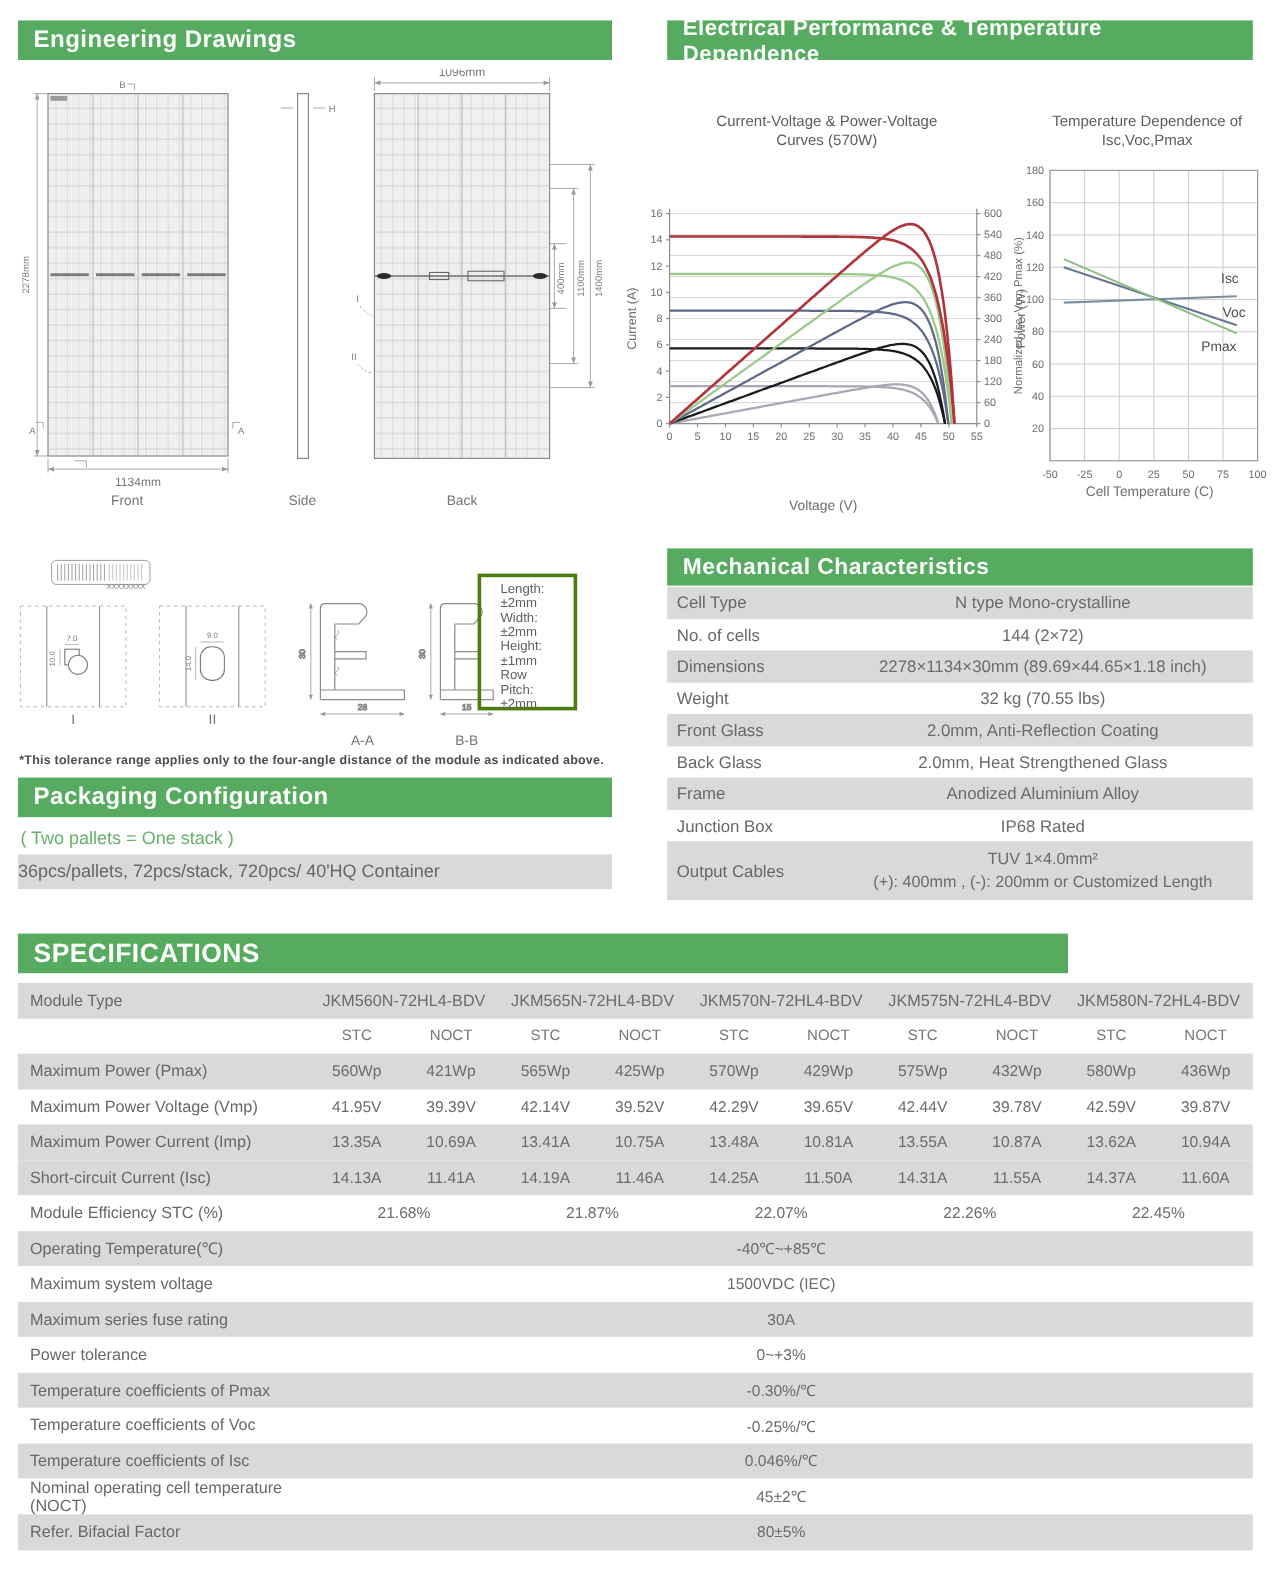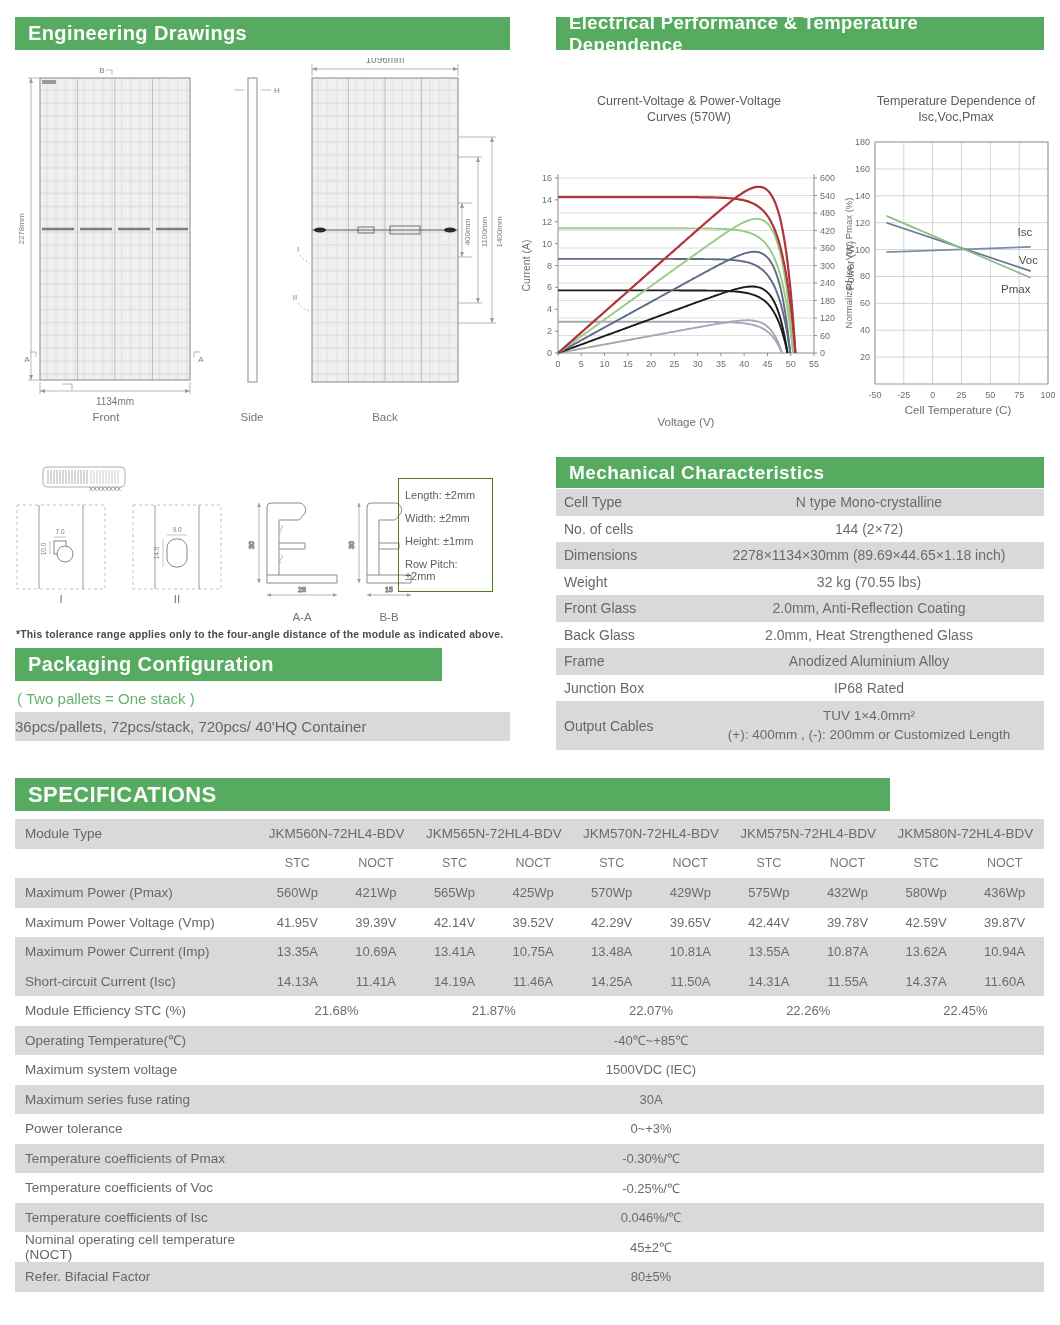--- a/index.html
+++ b/index.html
@@ -19,23 +19,23 @@
   
   #mech-table{position:absolute;left:556px;top:489px;width:488px;}
   .mrow{display:grid;grid-template-columns:138px 1fr;align-items:center;min-height:26.5px;}
   .mrow.g{background:var(--gray);}
   .mrow .ml{padding-left:8px;font-size:14px;color:var(--lbl);}
   .mrow .mv{text-align:center;font-size:14px;color:var(--txt);}
   .mrow.tall{min-height:49px;}
   .mrow.tall .mv{font-size:13.5px;line-height:1.35;}
 
   
-  #tolerance-box{position:absolute;left:398px;top:478px;width:95px;height:114px;border:1px solid #4d7c0f;
+  #tolerance-box{position:absolute;left:398px;top:478px;width:83px;height:114px;border:3px solid #4d7c0f;
                  box-sizing:border-box;display:flex;flex-direction:column;justify-content:space-around;
-                 padding:4px 6px;}
+                 padding:4px 16px;}
   #tolerance-box div{font-size:11px;color:#5f5f5f;}
   #tolerance-note{position:absolute;left:16px;top:629px;width:500px;font-size:10.4px;font-weight:bold;
                   color:#4c4c4c;letter-spacing:.2px;white-space:nowrap;}
   #pack-subtitle{position:absolute;left:17px;top:690px;font-size:15px;color:#64b26b;}
   #pack-band{position:absolute;left:15px;top:712px;width:495px;height:29px;background:var(--gray);
              font-size:15px;color:#666;display:flex;align-items:center;box-sizing:border-box;}
 
   
   #spec-table{position:absolute;left:15px;top:819px;width:1029px;}
   .srow{display:grid;grid-template-columns:243px repeat(10,1fr);align-items:center;min-height:29.5px;}
@@ -205,21 +205,21 @@
   </svg>
 
   <div id="tolerance-box">
       <div>Length: ±2mm</div>
       <div>Width: ±2mm</div>
       <div>Height: ±1mm</div>
       <div>Row Pitch: ±2mm</div>
     </div>
   <div id="tolerance-note">*This tolerance range applies only to the four-angle distance of the module as indicated above.</div>
 
-  <div class="banner" style="left:15px;top:648px;width:427px;height:33px;">
+  <div class="banner" style="left:15px;top:648px;width:495px;height:33px;">
     <span>Packaging Configuration</span>
   </div>
   <div id="pack-subtitle">( Two pallets = One stack )</div>
   <div id="pack-band">
     <span>36pcs/pallets, 72pcs/stack, 720pcs/ 40'HQ Container</span>
   </div>
 
   <div class="chart-title" style="left:558px;top:93px;width:262px;">
     <div>Current-Voltage &amp; Power-Voltage</div>
     <div>Curves (570W)</div>

